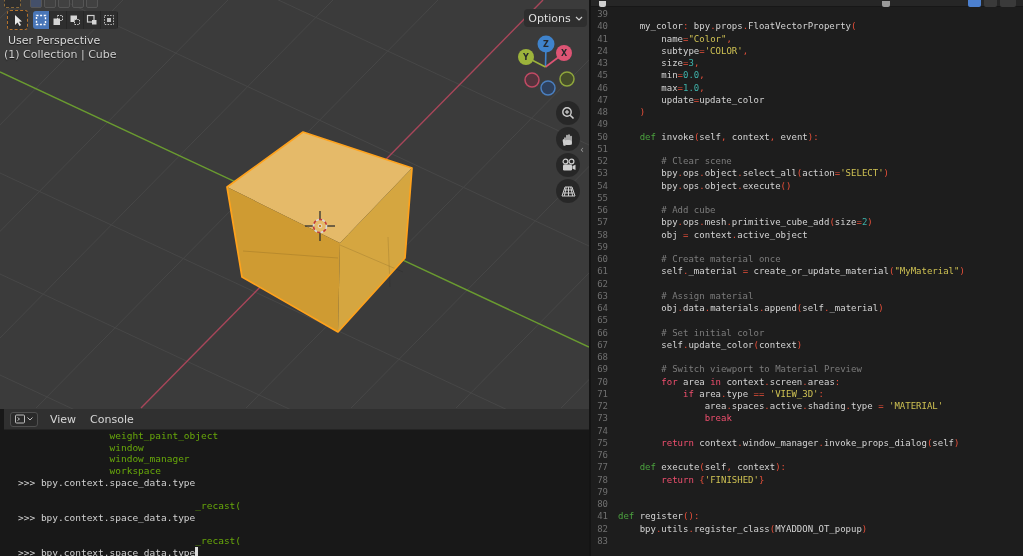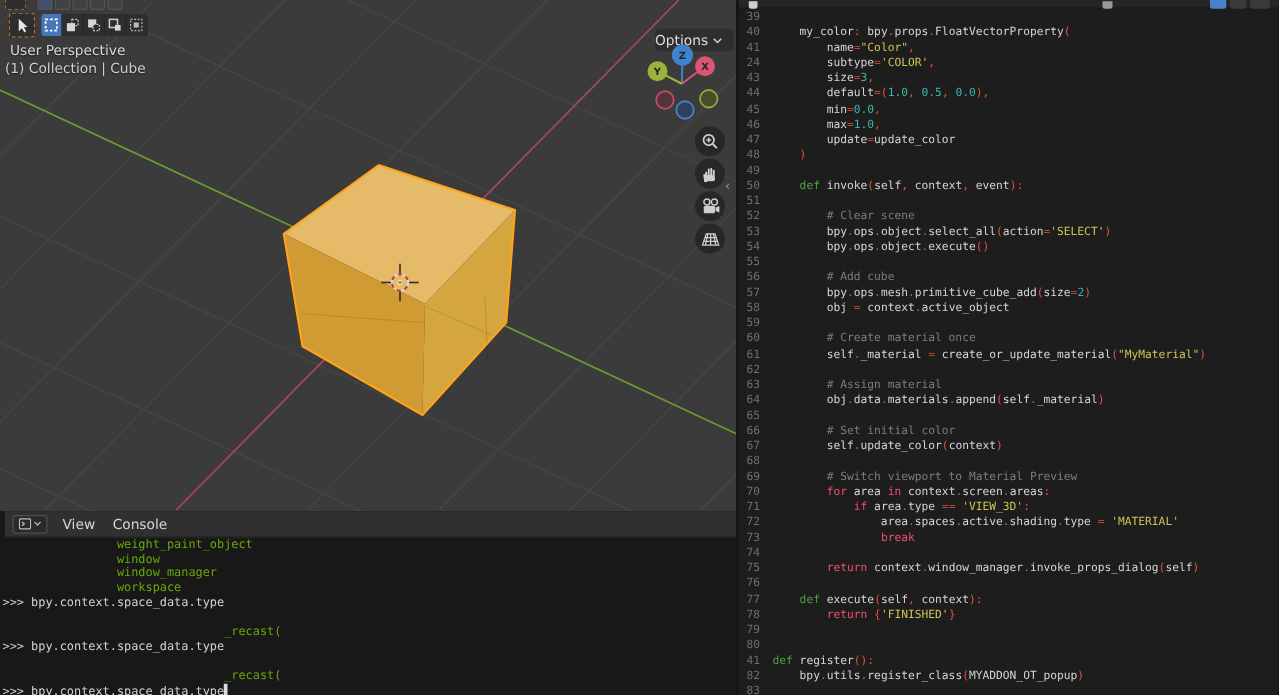--- a/index.html
+++ b/index.html
@@ -23,22 +23,22 @@
   .tp-ico{position:absolute;top:-3px;height:11px;border-radius:2px;background:#414141;border:1px solid #555;}
   .tp-ico.b{background:#44506a;}
   .tp-ico.first{border:1px dashed #8a6a3a;background:#2e2e2e;}
 
   .select-tool{position:absolute;left:7px;top:10px;width:21px;height:20px;background:#2e2e2e;
                border:1px dashed #b5722c;border-radius:3px;display:flex;align-items:center;justify-content:center;}
   .mode-group{position:absolute;left:33px;top:11px;height:18px;display:flex;border-radius:3px;overflow:hidden;}
   .mode-btn{width:17px;height:18px;background:#2e2e2e;display:flex;align-items:center;justify-content:center;border-right:1px solid #262626;}
   .mode-btn.active{background:var(--accent-blue);}
 
-  .options-btn{position:absolute;left:524px;top:23px;width:63px;height:18px;background:#2e2e2e;border-radius:4px;
-               color:#dfdfdf;font-size:11px;display:flex;align-items:center;justify-content:flex-start;gap:4px;}
+  .options-btn{position:absolute;left:524px;top:9px;width:63px;height:18px;background:#2e2e2e;border-radius:4px;
+               color:#dfdfdf;font-size:11px;display:flex;align-items:center;justify-content:center;gap:4px;}
   .overlay-text{position:absolute;left:0;top:34px;color:#d9d9d9;font-size:11px;text-shadow:0 1px 1px rgba(0,0,0,.65);}
   .overlay-text .persp{margin-left:8px;}
   .overlay-text .crumb{margin-left:4px;margin-top:1px;color:#cfcfcf;}
 
   .gizmo-svg{position:absolute;left:505px;top:28px;}
   .gz-lbl{font-size:8px;font-weight:bold;fill:#26282c;text-anchor:middle;font-family:"DejaVu Sans",sans-serif;}
 
   .vp-btns{position:absolute;left:556px;top:101px;display:flex;flex-direction:column;gap:1px;}
   .circle-btn{width:24px;height:24px;border-radius:50%;background:rgba(38,38,38,.92);
               display:flex;align-items:center;justify-content:center;margin-bottom:1px;}
@@ -47,21 +47,21 @@
   
   .console{position:absolute;left:0;top:409px;width:589px;height:147px;background:#181818;}
   .console-header{position:absolute;left:4px;top:0;width:589px;height:21px;background:#303030;border-bottom:1px solid #242424;
                   display:flex;align-items:center;color:#d6d6d6;font-size:11px;}
   .ed-type-btn{margin-left:6px;width:28px;height:15px;border:1px solid #4f4f4f;border-radius:3px;background:#2a2a2a;
                display:flex;align-items:center;justify-content:center;gap:2px;}
   .menu{margin-left:14px;}
   .menu:first-of-type{margin-left:12px;}
   .console-body{position:absolute;left:0;top:21px;width:589px;height:126px;overflow:hidden;
                 font-family:"DejaVu Sans Mono","Liberation Mono",monospace;font-size:9.5px;}
-  .cline{height:11.7px;line-height:11.7px;white-space:pre;padding-left:2px;}
+  .cline{height:11.7px;line-height:11.7px;white-space:pre;padding-left:2px;margin-left:16px;}
   .c-in{color:#d2d2d2;}
   .c-out{color:var(--console-green);}
   .caret{display:inline-block;width:2.5px;height:11px;background:#dcdcdc;vertical-align:-2px;}
 
   
   .editor{position:absolute;left:589px;top:0;width:434px;height:556px;background:#1d1d1d;
           border-left:2px solid #141414;overflow:hidden;}
   .editor-topstrip{position:absolute;left:0;top:0;width:432px;height:7px;background:#262626;border-bottom:1px solid #171717;}
   .ets{position:absolute;border-radius:0 0 2px 2px;}
   #editor-lines{position:absolute;left:0;top:8px;width:432px;
@@ -282,24 +282,20 @@
       </div>
       <div class="eline">
         <span class="gut">24</span>
         <span class="code"><span class="tk-p">        subtype</span><span class="tk-o">=</span><span class="tk-s">'COLOR'</span><span class="tk-o">,</span></span>
       </div>
       <div class="eline">
         <span class="gut">43</span>
         <span class="code"><span class="tk-p">        size</span><span class="tk-o">=</span><span class="tk-n">3</span><span class="tk-o">,</span></span>
       </div>
       <div class="eline">
-        <span class="gut">44</span>
-        <span class="code"><span class="tk-p">        default</span><span class="tk-o">=(</span><span class="tk-n">1.0</span><span class="tk-o">,</span><span class="tk-p"> </span><span class="tk-n">0.5</span><span class="tk-o">,</span><span class="tk-p"> </span><span class="tk-n">0.0</span><span class="tk-o">),</span></span>
-      </div>
-      <div class="eline">
         <span class="gut">45</span>
         <span class="code"><span class="tk-p">        min</span><span class="tk-o">=</span><span class="tk-n">0.0</span><span class="tk-o">,</span></span>
       </div>
       <div class="eline">
         <span class="gut">46</span>
         <span class="code"><span class="tk-p">        max</span><span class="tk-o">=</span><span class="tk-n">1.0</span><span class="tk-o">,</span></span>
       </div>
       <div class="eline">
         <span class="gut">47</span>
         <span class="code"><span class="tk-p">        update</span><span class="tk-o">=</span><span class="tk-p">update_color</span></span>

